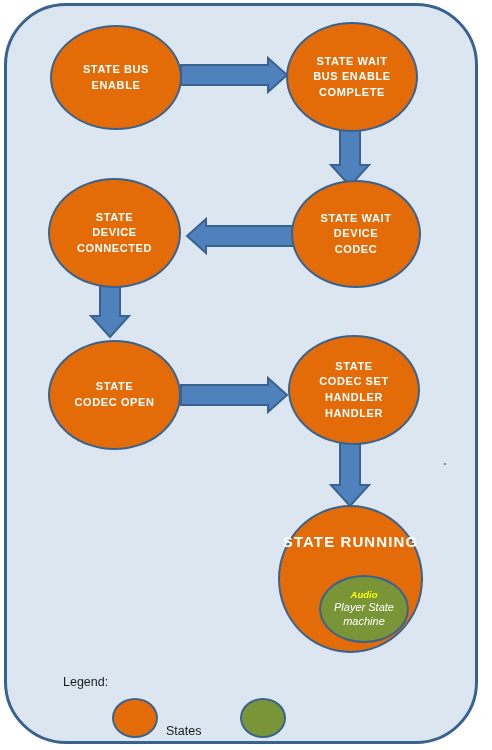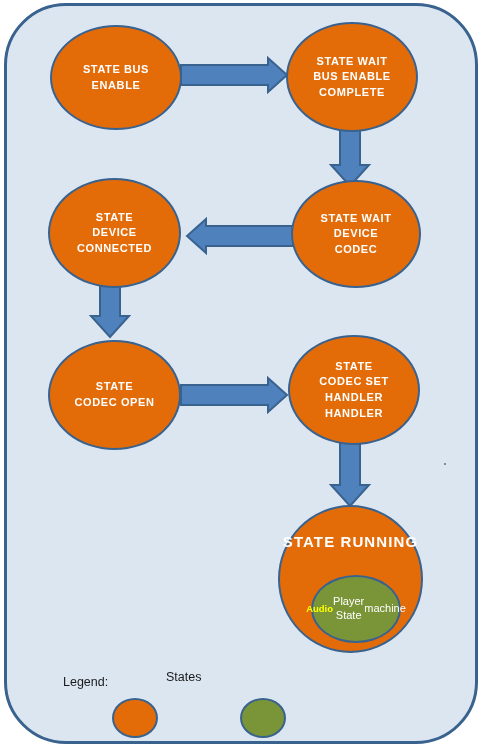--- a/index.html
+++ b/index.html
@@ -52,34 +52,35 @@
     font-size: 11px;
   }
   .state-node .line { display: block; white-space: nowrap; }
   #node-running {
     justify-content: flex-start;
     padding-top: 24px;
   }
   #node-running .line { font-size: 15px; letter-spacing: 1.1px; }
   #child-machine {
     position: absolute;
-    left: 311px;
+    left: 319px;
     top: 575px;
     width: 90px;
     height: 68px;
     box-sizing: border-box;
     background: #7a9438;
     border: 2.5px solid #39628f;
     border-radius: 50%;
     display: flex;
-    flex-direction: row;
+    flex-direction: column;
     align-items: center;
     justify-content: center;
     text-align: center;
     line-height: 1.26;
+    font-style: italic;
   }
   #child-machine .title {
     color: #ffff00;
     font-weight: bold;
     font-size: 9.5px;
   }
   #child-machine .sub {
     color: #ffffff;
     font-size: 11px;
     font-weight: normal;
@@ -100,21 +101,21 @@
     border-radius: 50%;
   }
   #legend-swatch-states { left: 112px; top: 698px; background: #e36c09; }
   #legend-swatch-child  { left: 240px; top: 698px; background: #7a9438; }
   .legend-text {
     position: absolute;
     font-size: 12.5px;
     color: #1a1a1a;
     white-space: nowrap;
   }
-  #legend-text-states { left: 166px; top: 670px; }
+  #legend-text-states { left: 166px; top: 724px; }
   #legend-text-child  { left: 297px; top: 710px; }
   #stray-dot {
     position: absolute;
     left: 444px;
     top: 463px;
     width: 2px;
     height: 2px;
     background: #8a8a8a;
   }
 </style>

